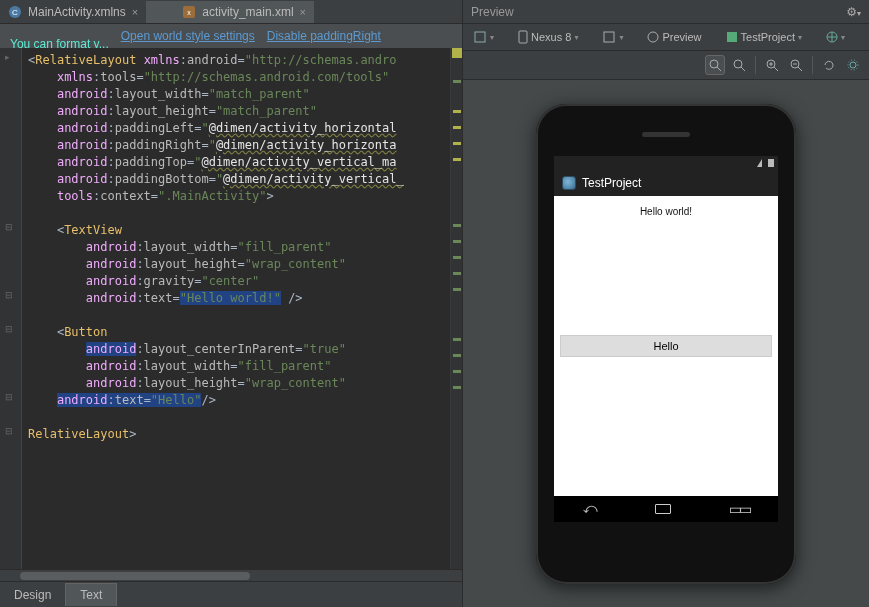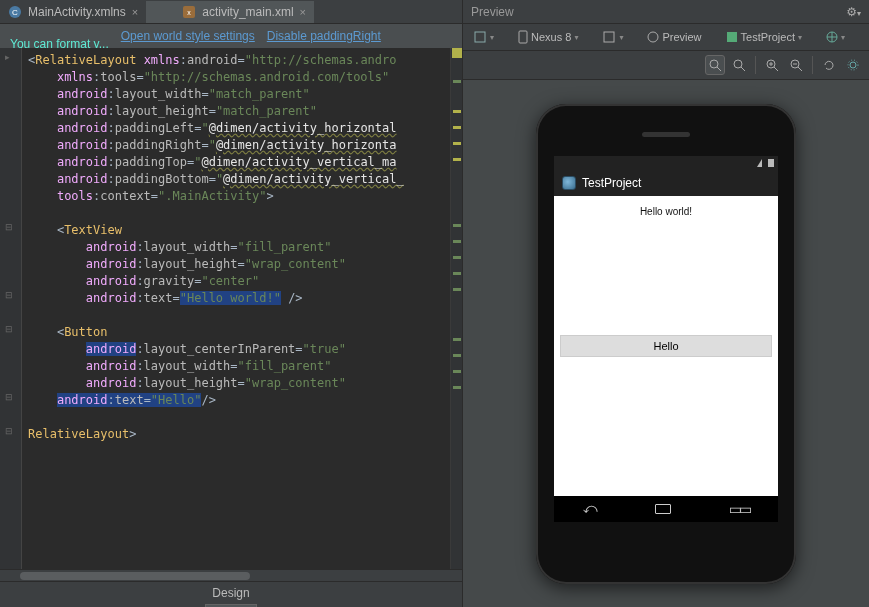--- a/index.html
+++ b/index.html
@@ -36,21 +36,21 @@
   .t-hl { background:#214283; }
 
   .right-gutter { width:12px; background:#313335; border-left:1px solid #3a3a3a; position:relative;}
   .warn-strip { position:absolute; right:1px; width:8px; height:3px; background:#b2b24b; }
   .err-box { position:absolute; top:0; right:0; width:10px; height:10px; background:#b2b24b; }
 
   .hscroll { height:12px; background:#3c3f41; position:relative; border-top:1px solid #2b2b2b;}
   .hscroll .thumb { position:absolute; left:20px; top:2px; height:8px; width:230px; background:#5a5d5f; border-radius:4px; }
 
   
-  .bottom-tabs { height:26px; background:#3c3f41; display:flex; align-items:center; border-top:1px solid #2b2b2b;flex-direction:column; }
+  .bottom-tabs { height:26px; background:#3c3f41; display:flex; align-items:center; border-top:1px solid #2b2b2b; }
   .bt-tab { padding:4px 14px; color:#bbb; cursor:pointer; }
   .bt-tab.active { background:#515658; border:1px solid #646464; border-bottom:none; }
 
   
   .preview-header { height:24px; background:#3c3f41; display:flex; align-items:center; justify-content:space-between; padding:0 8px; border-bottom:1px solid #2b2b2b; color:#999;gap:44px;}
   .gear-combo { color:#aaa; }
 
   
   .r-toolbar { display:flex; align-items:center; gap:6px; padding:4px 6px; background:#3c3f41; border-bottom:1px solid #2b2b2b; flex-wrap:nowrap; overflow:hidden;}
   .r-btn { display:flex; align-items:center; gap:3px; padding:2px 4px; color:#bbb; cursor:pointer; font-size:11px; white-space:nowrap; }

